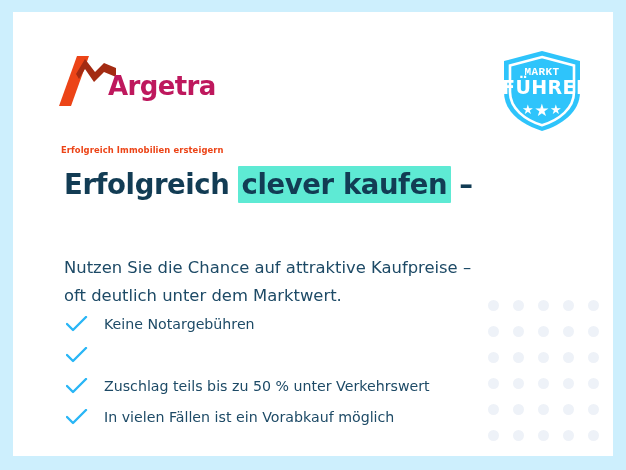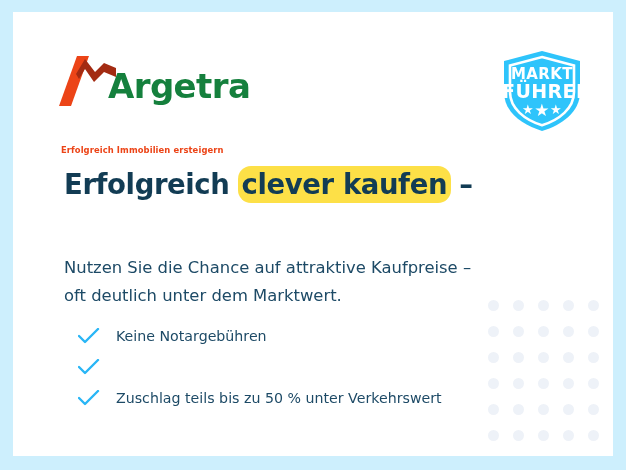--- a/index.html
+++ b/index.html
@@ -66,24 +66,24 @@
     left: 0px;
     top: 0px;
     width: 58px;
     height: 50px;
   }
   .logo-word {
     position: absolute;
     left: 49px;
     top: 10px;
     font-family: "DejaVu Sans", sans-serif;
-    font-size: 34px;
+    font-size: 26px;
     font-weight: bold;
     letter-spacing: -0.6px;
-    color: #15803d;
+    color: #be185d;
     line-height: 40px;
   }
   .logo-tagline {
     position: absolute;
     left: 2px;
     top: 53px;
     font-family: "DejaVu Sans", sans-serif;
     font-size: 8.4px;
     font-weight: bold;
     letter-spacing: 0.1px;
@@ -106,21 +106,21 @@
     top: 17px;
     width: 80px;
     text-align: center;
     color: #ffffff;
     font-family: "DejaVu Sans", sans-serif;
     font-weight: bold;
     line-height: 1.02;
     letter-spacing: 0.4px;
     pointer-events: none;
   }
-  .badge-text .l1 { font-size: 15px; display: block; }
+  .badge-text .l1 { font-size: 11px; display: block; font-family: Liberation Mono, monospace; }
   .badge-text .l2 { font-size: 19px; display: block; }
   .badge-stars {
     position: absolute;
     left: 0;
     top: 52px;
     width: 80px;
     text-align: center;
     color: #ffffff;
     font-size: 13px;
     letter-spacing: 0.5px;
@@ -135,24 +135,24 @@
     top: 136px;
     width: 520px;
     font-family: "DejaVu Sans", sans-serif;
     font-size: 27.5px;
     font-weight: bold;
     color: #123c54;
     line-height: 37px;
     letter-spacing: -0.4px;
   }
   .headline .hl {
-    background: #fde047;
+    background: #5eead4;
     padding: 2px 4px 3px 4px;
     margin: 0 -1px;
-    border-radius: 13px;
+    border-radius: 1px;
   }
   .headline .line2 { display: block; }
 
   
   .sub {
     position: absolute;
     left: 51px;
     top: 226px;
     width: 520px;
     font-family: "DejaVu Sans", sans-serif;
@@ -256,21 +256,21 @@
 
     <h1 class="headline">
       <span>Erfolgreich </span><span class="hl">clever kaufen</span><span> –</span>
     </h1>
 
     <p class="sub">
       <span>Nutzen Sie die Chance auf attraktive Kaufpreise –</span>
       <span>oft deutlich unter dem Marktwert.</span>
     </p>
 
-    <ul class="checklist" style="list-style:none;margin:12px;padding:0;">
+    <ul class="checklist" style="list-style:none;margin:0;padding:0;">
       <li class="check-item">
         <span class="check-icon">
           <svg width="22" height="16" viewBox="0 0 22 16" xmlns="http://www.w3.org/2000/svg">
             <polyline points="1,8 7,14 20,1" fill="none" stroke="#29b6f6" stroke-width="2.4" stroke-linecap="round" stroke-linejoin="round"></polyline>
           </svg>
         </span>
         <span class="check-label">Keine Notargebühren</span>
       </li>
       <li class="check-item">
         <span class="check-icon">
@@ -280,16 +280,24 @@
         </span>
       </li>
       <li class="check-item">
         <span class="check-icon">
           <svg width="22" height="16" viewBox="0 0 22 16" xmlns="http://www.w3.org/2000/svg">
             <polyline points="1,8 7,14 20,1" fill="none" stroke="#29b6f6" stroke-width="2.4" stroke-linecap="round" stroke-linejoin="round"></polyline>
           </svg>
         </span>
         <span class="check-label">Zuschlag teils bis zu 50 % unter Verkehrswert</span>
       </li>
+      <li class="check-item">
+        <span class="check-icon">
+          <svg width="22" height="16" viewBox="0 0 22 16" xmlns="http://www.w3.org/2000/svg">
+            <polyline points="1,8 7,14 20,1" fill="none" stroke="#29b6f6" stroke-width="2.4" stroke-linecap="round" stroke-linejoin="round"></polyline>
+          </svg>
+        </span>
+        <span class="check-label">In vielen Fällen ist ein Vorabkauf möglich</span>
+      </li>
     </ul>
 
   </div>
 </div>
 
 </body></html>

